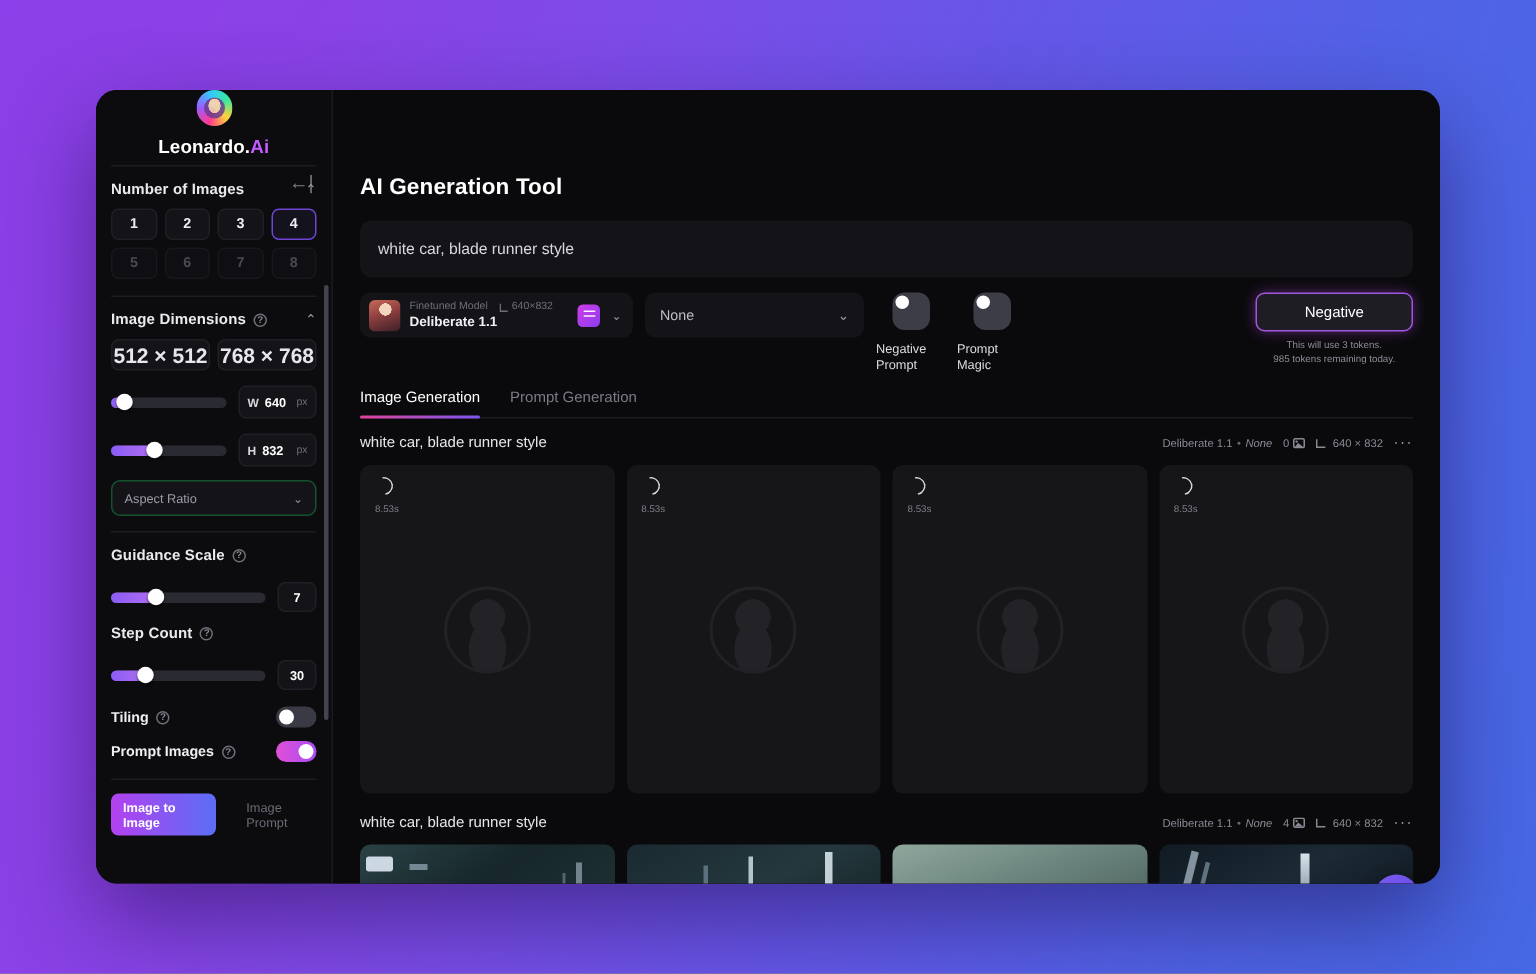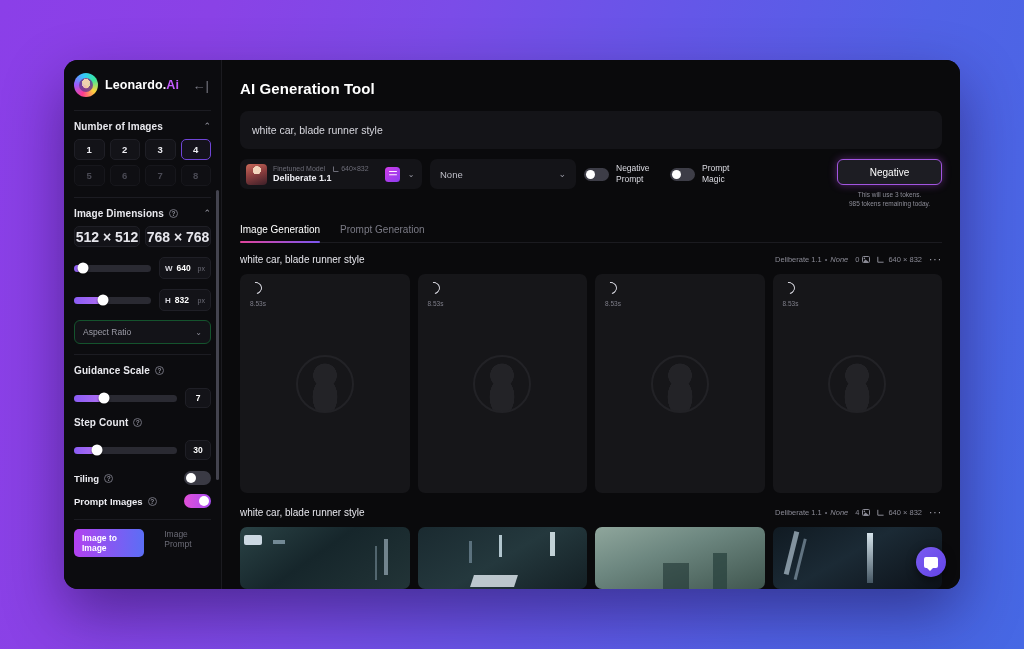--- a/index.html
+++ b/index.html
@@ -28,21 +28,21 @@
   #sidebar {
     width: 158px; flex: 0 0 158px; height: 100%;
     background: #0c0c0f;
     border-right: 1px solid #1b1b20;
     position: relative;
     overflow: hidden;
   }
 
   .brand-row {
     display: flex; align-items: center; gap: 7px;
-    height: 50px; padding: 12px 10px;
+    height: 50px; padding: 0 10px; flex-direction: column;
   }
   .brand-logo {
     width: 24px; height: 24px; border-radius: 50%;
     background:
       radial-gradient(circle at 50% 36%, #e8c9a8 0 18%, transparent 19%),
       conic-gradient(from 200deg, #ff3b8d, #9b5cff, #35c8ff, #38e8a0, #ffd43b, #ff3b8d);
     flex: 0 0 24px;
     position: relative;
   }
   .brand-logo::after{
@@ -162,37 +162,37 @@
   }
   .switch .dot {
     position: absolute; top: 2px; left: 2px;
     width: 10px; height: 10px; border-radius: 50%; background: #fff;
   }
   .switch.on { background: linear-gradient(90deg, #e14fd8, #a94df2); }
   .switch.on .dot { left: auto; right: 2px; }
 
   .sb-divider3 { height: 1px; background: #1c1c22; margin: 11px 10px 0 10px; }
 
-  .i2i-tabs { display: flex; gap: 20px; padding: 9px 10px 0 10px; }
+  .i2i-tabs { display: flex; align-items: center; gap: 20px; padding: 9px 10px 0 10px; }
   .pill {
     padding: 4px 8px; border-radius: 5px;
     font-size: 8.5px; font-weight: 700; color: #fff;
     background: linear-gradient(90deg, #b341f0, #5b6ef5);
     cursor: pointer;
   }
   .pill-ghost { font-size: 8.5px; color: #6b6b76; cursor: pointer; }
 
   
   #sb-scroll {
     position: absolute; right: 2px; top: 130px;
     width: 3px; height: 290px; border-radius: 2px; background: #44444f;
   }
 
   
-  #main { flex: 1 1 auto; height: 100%; position: relative; overflow: hidden; background: #0a0a0c; }
+  #main { flex: 1 1 auto; height: 100%; position: relative; overflow: hidden; background: #0a0a0c; margin-top: 36px; }
 
   .page-title {
     font-size: 15px; font-weight: 700; color: #fff;
     padding: 20px 18px 0 18px; letter-spacing: .1px;
   }
 
   .prompt-box {
     margin: 14px 18px 0 18px; height: 38px;
     background: #141418; border-radius: 8px;
     display: flex; align-items: center; padding: 0 12px;
@@ -234,21 +234,21 @@
   .model-caret { color: #9a9aa5; font-size: 8px; flex: 0 0 10px; text-align: center; }
 
   .none-select {
     width: 146px; height: 30px; border-radius: 7px;
     background: #141418; display: flex; align-items: center;
     padding: 0 10px; cursor: pointer;
   }
   .none-select .lbl { font-size: 9.5px; color: #bfbfc8; }
   .none-select .cv { margin-left: auto; color: #9a9aa5; font-size: 9px; }
 
-  .tog-group { display: flex; align-items: center; gap: 7px; height: 30px; }
+  .tog-group { display: flex; align-items: center; gap: 7px; height: 30px; flex-direction: column; }
   .tog-label { font-size: 8.5px; color: #dcdce3; line-height: 11px; max-width: 46px; }
   .sw2 {
     width: 25px; height: 13px; border-radius: 8px; background: #3d3d47;
     position: relative; cursor: pointer; flex: 0 0 25px;
   }
   .sw2 .dot { position: absolute; top: 2px; left: 2px; width: 9px; height: 9px; border-radius: 50%; background: #fff; }
 
   .gen-wrap { margin-left: auto; display: flex; flex-direction: column; align-items: center; }
   .gen-btn {
     width: 105px; height: 26px; border-radius: 6px;

